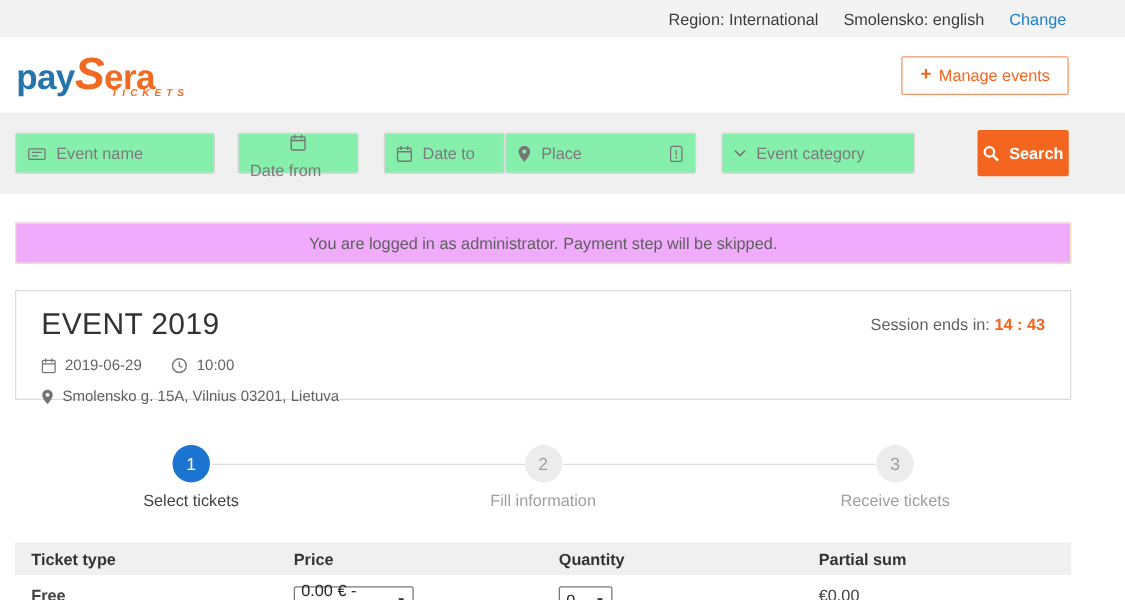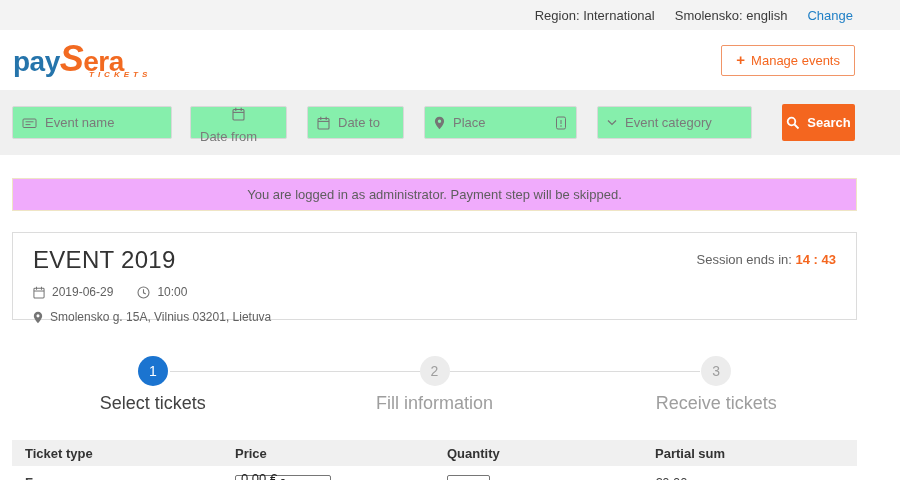--- a/index.html
+++ b/index.html
@@ -29,21 +29,21 @@
   .searchbar { height:65px; background:#f0f0f0; display:flex; align-items:center;
     padding:0 45px 0 12px; }
   .sfield { background:#86efac; border:1px solid #d8d8d8; height:33px; display:flex;
     align-items:center; padding:0 9px; gap:8px; color:#7a7a7a; border-radius:2px; }
   .sfield svg { flex:none; }
   .sfield input { border:none; outline:none; width:100%; font-size:13px; color:#555;
     font-family:inherit; background:transparent; }
   .sfield input::placeholder { color:#7a7a7a; opacity:1; }
   .f-event { width:160px; margin-right:18px; }
   .f-datefrom { width:97px; margin-right:20px;flex-direction:column; }
-  .f-dateto { width:97px; margin-right:20px; }
+  .f-dateto { width:97px; }
   .f-place { width:153px; margin-right:20px; }
   .f-category { width:155px; cursor:pointer; }
   .f-category .cat-text { font-size:13px; color:#7a7a7a; }
   .search-btn { margin-left:auto; background:#f4661f; border:none; color:#fff;
     height:37px; width:73px; display:flex; align-items:center; justify-content:center;
     gap:7px; font-size:13px; font-weight:700; cursor:pointer; border-radius:2px;
     font-family:inherit; }
 
   
   .notice { margin:23px 43px 0 12px; height:33px; background:#f0abfc;
@@ -64,21 +64,21 @@
   .steps { margin:36px 0 0 12px; width:845px; position:relative; }
   .connector { position:absolute; top:15px; height:1px; background:#dcdcdc; }
   .connector.c1 { left:158px; width:250px; }
   .connector.c2 { left:438px; width:250px; }
   .steps-row { display:flex; }
   .step { flex:1; display:flex; flex-direction:column; align-items:center; }
   .circle { width:30px; height:30px; border-radius:50%; background:#ececec;
     color:#9e9e9e; font-size:14px; display:flex; align-items:center;
     justify-content:center; position:relative; z-index:1; }
   .step.active .circle { background:#1b74d0; color:#fff; }
-  .step-label { margin-top:7px; font-size:18px; color:#9e9e9e; }
+  .step-label { margin-top:7px; font-size:13px; color:#9e9e9e; }
   .step.active .step-label { color:#424242; }
 
   
   .table { margin:26px 43px 0 12px; }
   .t-head, .t-row { display:grid; grid-template-columns:210px 212px 208px 1fr;
     padding-left:13px; align-items:center; }
   .t-head { background:#f0f0f0; height:26px; font-size:13px; font-weight:700; color:#333; }
   .t-row { padding-top:9px; font-size:13px; color:#424242; align-items:start; }
   .t-row .ttype { font-weight:700; }
   .fake-select { background:#fff; border:1px solid #767676; border-radius:2px;

